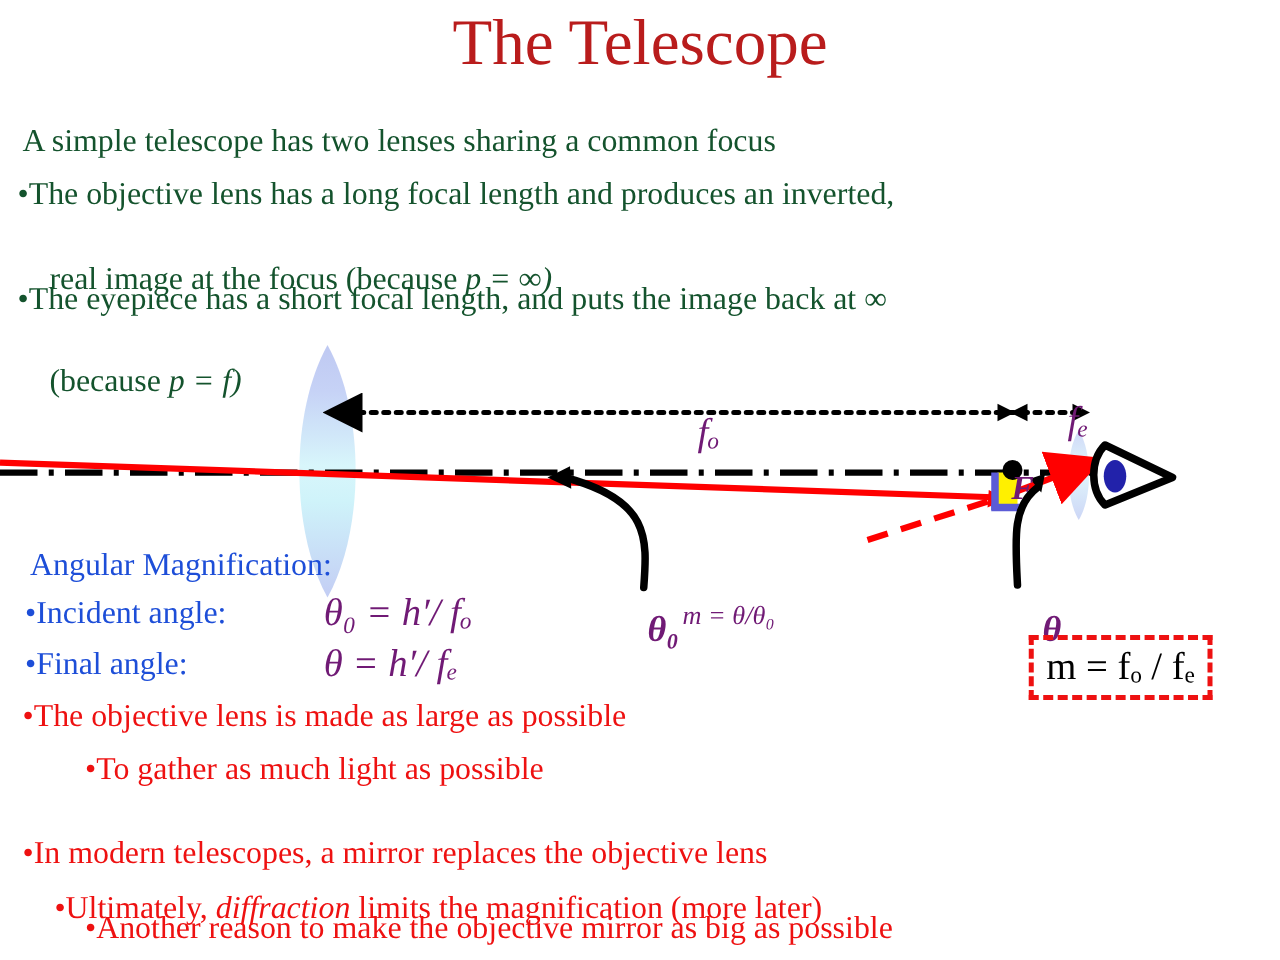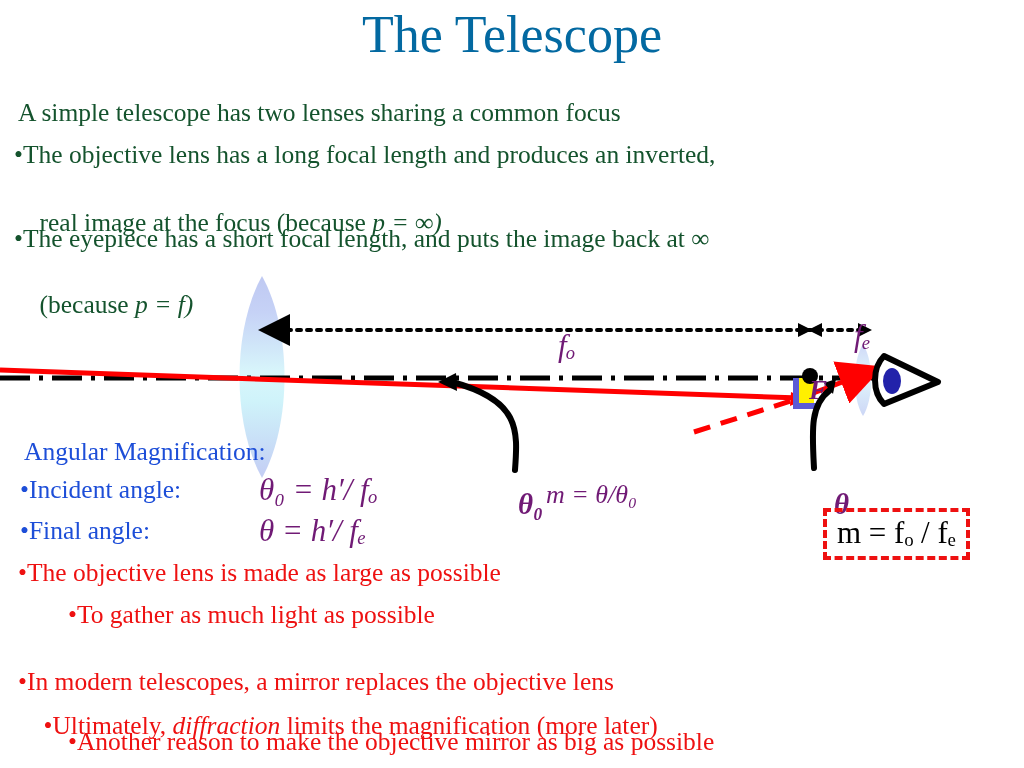--- a/index.html
+++ b/index.html
@@ -10,21 +10,21 @@
     overflow:hidden;
     position:relative;
   }
   .slide{position:absolute;inset:0;}
 
   
   .title{
     position:absolute;left:0;top:8px;width:1024px;
     text-align:center;
     font-size:52px;
-    color:#0369a1;
+    color:#b91c1c;
     font-family:"Liberation Serif","DejaVu Serif",serif;
     letter-spacing:0px;
     line-height:1.05;
   }
 
   
   .txtline{
     position:absolute;
     font-size:25.5px;
     line-height:1.0;
@@ -160,21 +160,21 @@
   <div class="txtline purple" style="left:24px;top:439px;">Angular Magnification:</div>
 
   <div class="txtline purple" style="left:20px;top:477px;">•Incident angle:</div>
 
   <div class="txtline purple" style="left:20px;top:518px;">•Final angle:</div>
 
   <div class="math" style="left:259px;top:472px;font-size:31px;text-align:right;">θ₀ = h′/ fₒ</div>
 
   <div class="math" style="left:259px;top:513px;font-size:31px;">θ = h′/ fₑ</div>
 
-  <div class="math" style="left:546px;top:480px;font-size:26px;">m = θ/θ₀</div>
+  <div class="math" style="left:546px;top:480px;font-size:21px;">m = θ/θ₀</div>
 
   <div class="boxformula" style="left:823px;top:508px;">m = fₒ / fₑ</div>
 
   <div class="txtline red" style="left:18px;top:560px;">•The objective lens is made as large as possible</div>
 
   <div class="txtline red" style="left:68px;top:602px;">•To gather as much light as possible</div>
 
   <div class="txtline red" style="left:18px;top:645px;margin-top:24px;">•In modern telescopes, a mirror replaces the objective lens</div>
 
   <div class="txtline red" style="left:18px;top:687px;">

